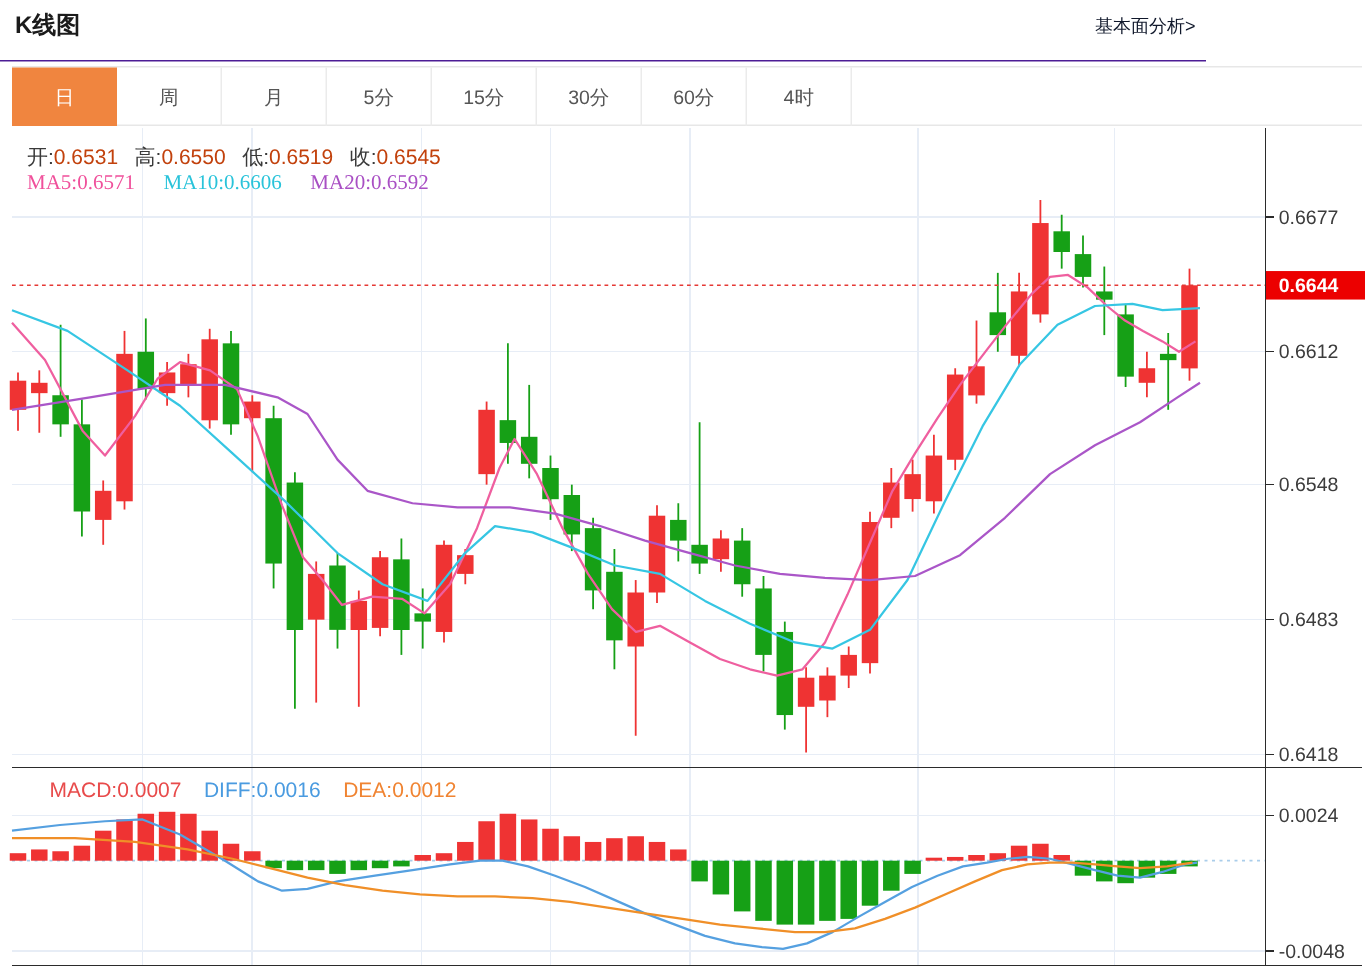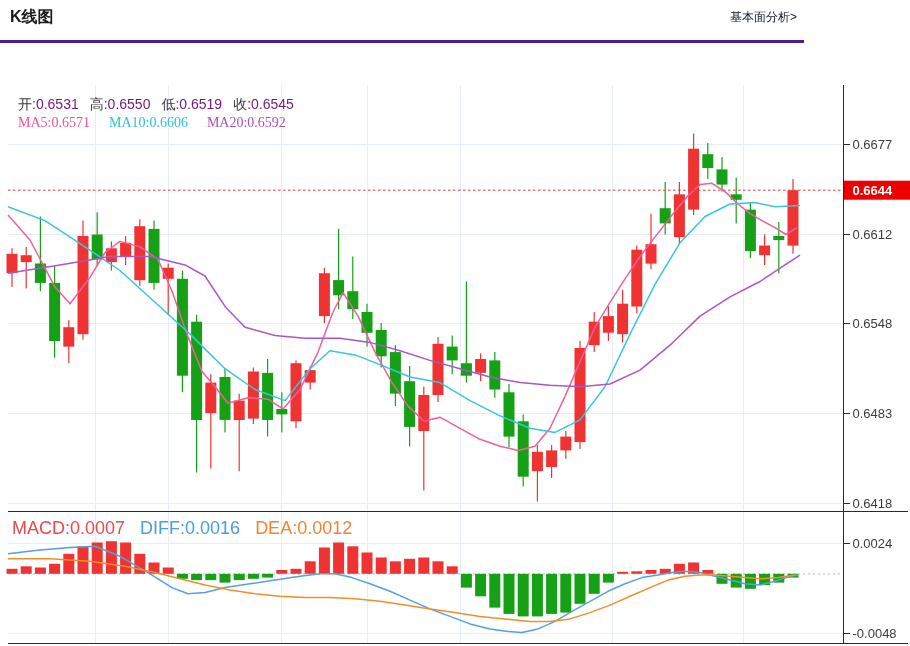--- a/index.html
+++ b/index.html
@@ -1,41 +1,42 @@
 <!DOCTYPE html>
 <html><head>
 <meta charset="utf-8">
 <style>
   html,body{margin:0;padding:0;background:#fff;}
   body{width:910px;height:646px;overflow:hidden;font-family:"Liberation Sans",sans-serif;}
   #app{position:relative;width:910px;height:646px;background:#fff;}
-  .header{position:absolute;left:0;top:0;width:804px;height:40px;border-bottom:3px solid #4c1d95;background:#fff;}
+  .header{position:absolute;left:0;top:0;width:804px;height:40px;border-bottom:1px solid #4c1d95;background:#fff;}
   .page-title{position:absolute;left:10px;top:7px;font-size:16px;font-weight:bold;color:#1b1b1b;}
   .fa-link{position:absolute;right:7px;top:9px;font-size:12px;color:#0f172a;text-decoration:none;cursor:pointer;}
   .tabbar{position:absolute;left:8px;top:44px;width:900px;height:40px;border-top:1px solid #e7e7e7;border-bottom:1px solid #e7e7e7;box-sizing:border-box;background:#fff;white-space:nowrap;}
   .tab{display:inline-block;width:70px;height:39px;line-height:39px;text-align:center;font-size:13px;color:#555;border-right:1px solid #ebebeb;box-sizing:border-box;cursor:pointer;vertical-align:top;}
   .tab.active{color:#fff;border-right:none;}
   #chart-svg{position:absolute;left:0;top:85px;}
   .readout{position:absolute;white-space:nowrap;pointer-events:none;}
   .row-ohlc{left:18px;top:96px;font-size:14px;}
   .row-ma{left:18px;top:115px;font-size:14px;font-family:Liberation Serif, serif;}
-  .row-macd{left:12px;top:518px;font-size:18px;}
+  .row-macd{left:33px;top:518px;font-size:14px;}
   .ro-label{color:#3a3a3a;}
-  .row-ohlc .ro-val{color:#701a75;margin-right:11px;}
+  .row-ohlc .ro-val{color:#c2410c;margin-right:11px;}
   .row-ma .ro-item{margin-right:19px;}
   .row-macd .ro-item{margin-right:15px;}
 </style>
 </head>
 <body>
 
 <div id="app">
   <div class="header">
     <div class="page-title">K线图</div>
     <a class="fa-link">基本面分析&gt;</a>
   </div>
+  <div class="tabbar"><div class="tab active" style="background: rgb(240, 133, 63);">日</div><div class="tab">周</div><div class="tab">月</div><div class="tab">5分</div><div class="tab">15分</div><div class="tab">30分</div><div class="tab">60分</div><div class="tab">4时</div></div>
   <svg id="chart-svg" width="910" height="561" viewBox="0 85 910 561">
       <g stroke="#e7edf6" stroke-width="1" shape-rendering="crispEdges">
         <line x1="8" y1="144.5" x2="843.5" y2="144.5"></line>
         <line x1="8" y1="234.4710499999993" x2="843.5" y2="234.4710499999993"></line>
         <line x1="8" y1="323.0579299999988" x2="843.5" y2="323.0579299999988"></line>
         <line x1="8" y1="413.02897999999965" x2="843.5" y2="413.02897999999965"></line>
         <line x1="8" y1="503.00002999999896" x2="843.5" y2="503.00002999999896"></line>
         <line x1="8" y1="543.752" x2="843.5" y2="543.752"></line>
         <line x1="8" y1="633.896" x2="843.5" y2="633.896"></line>
         <line x1="95" y1="85" x2="95" y2="643.5"></line>

